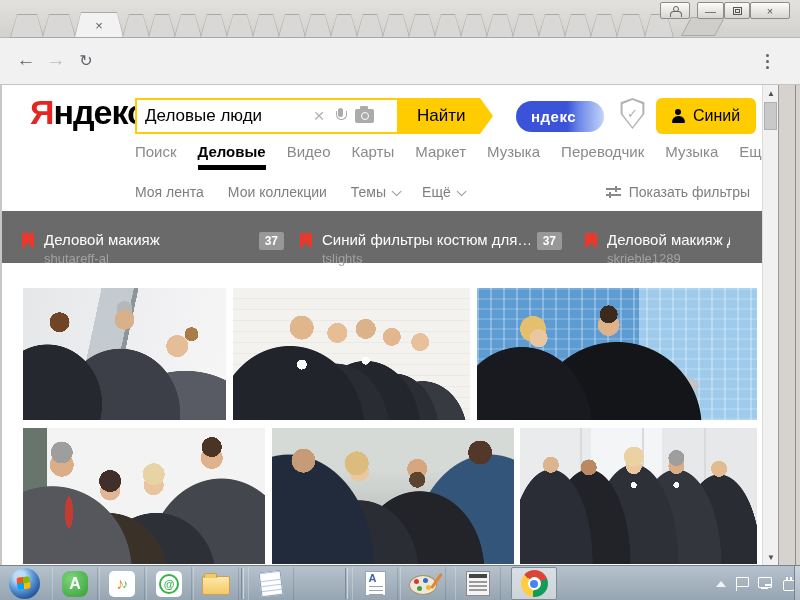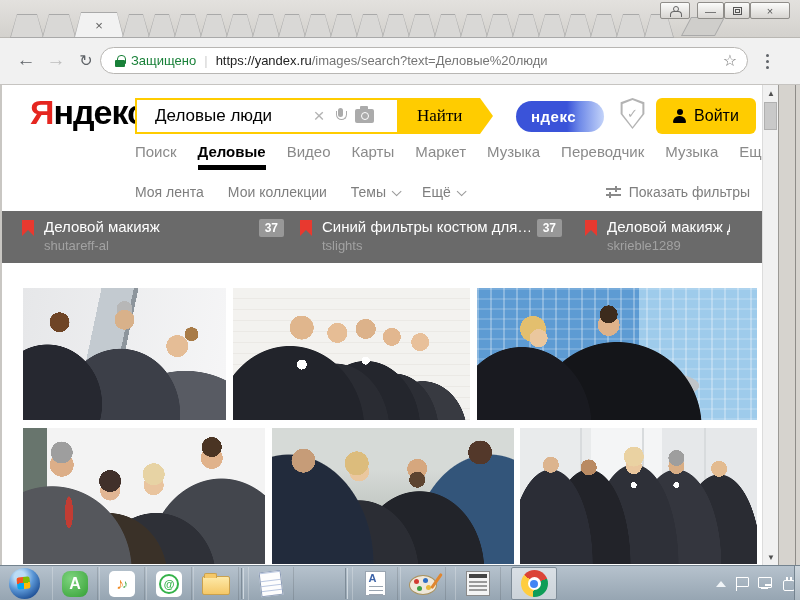--- a/index.html
+++ b/index.html
@@ -83,32 +83,32 @@
   #scrollbar { position:absolute; left:762px; top:85px; width:16px; height:480px; background:#f1f1f1; border-left:1px solid #dcdcdc; }
   .sb-btn { position:absolute; left:0; width:16px; height:16px; display:flex; align-items:center; justify-content:center;
     font-size:8px; color:#505050; background:#f1f1f1; }
   #sb-up { top:0; } #sb-down { bottom:0; }
   #sb-thumb { position:absolute; left:1px; top:17px; width:13px; height:28px; background:#c9c9c9; border:1px solid #b0b0b0; }
 
   
   #ya-logo { position:absolute; left:28px; top:8px; font-size:34px; font-weight:bold; letter-spacing:-1px; color:#000; }
   #ya-logo .red { color:#e52620; }
   #ya-search { position:absolute; left:133px; top:13px; width:264px; height:36px; background:#fff; border:2px solid #ffcc00; display:flex; align-items:center; }
-  #ya-search input { border:none; outline:none; width:170px; font-size:17px; padding-left:18px; font-family:"Liberation Sans",sans-serif; color:#000; background:transparent; }
+  #ya-search input { border:none; outline:none; width:170px; font-size:17px; padding-left:8px; font-family:"Liberation Sans",sans-serif; color:#000; background:transparent; }
   .sx { flex:0 0 auto; display:flex; align-items:center; justify-content:center; }
   #sx-clear { width:24px; font-size:19px; color:#b3b3b3; }
   .mic { position:relative; width:20px; height:16px; }
   .mic::before { content:""; position:absolute; left:7px; top:0; width:5px; height:9px; background:#ababab; border-radius:3px; }
   .mic::after { content:""; position:absolute; left:4.5px; top:3px; width:9px; height:8px; border:1.5px solid #ababab; border-top:none; border-radius:0 0 6px 6px; }
   .cam { position:relative; width:19px; height:14px; background:#ababab; border-radius:2px; margin:0 8px 0 4px; }
   .cam::before { content:""; position:absolute; left:5px; top:-3px; width:8px; height:3px; background:#ababab; border-radius:1px 1px 0 0; }
   .cam::after { content:""; position:absolute; left:5.5px; top:3px; width:6px; height:6px; border:1.6px solid #fff; border-radius:50%; }
   #ya-find { position:absolute; left:397px; top:13px; width:94px; height:36px; background:#ffcc00;
     clip-path:polygon(0 0, calc(100% - 13px) 0, 100% 50%, calc(100% - 13px) 100%, 0 100%);
-    display:flex; align-items:center; justify-content:flex-start; padding-left:18px; font-size:17px; color:#000;font-family:Liberation Serif, serif; }
+    display:flex; align-items:center; justify-content:flex-start; padding-left:18px; font-size:17px; color:#000; }
   #ya-plus { position:absolute; left:514px; top:16px; width:88px; height:31px; border-radius:16px;
     background:linear-gradient(90deg, #3a53d9 0 58%, #6e89e8 72%, #c3d3f9 100%);
     display:flex; align-items:center; padding-left:15px; color:#fff; font-size:15px; font-weight:bold; letter-spacing:.5px; }
   #ya-shield { position:absolute; left:617px; top:13px; width:27px; height:31px; }
   #ya-shield .sh-out { position:absolute; inset:0; background:#b3b3b3;
     clip-path:polygon(50% 0, 94% 14%, 94% 52%, 50% 100%, 6% 52%, 6% 14%); }
   #ya-shield .sh-in { position:absolute; inset:2px; background:#fff;
     clip-path:polygon(50% 0, 93% 15%, 93% 52%, 50% 100%, 7% 52%, 7% 15%);
     display:flex; align-items:center; justify-content:center; color:#b3b3b3; font-size:13px; }
   #ya-login { position:absolute; left:654px; top:13px; width:100px; height:36px; background:#ffcc00; border-radius:6px;
@@ -125,21 +125,21 @@
   .chev { display:inline-block; width:7px; height:7px; border-right:1.5px solid #9a9a9a; border-bottom:1.5px solid #9a9a9a; transform:rotate(45deg) translateY(-3px); margin-left:5px; }
   #ya-filters { position:absolute; right:12px; top:99px; display:flex; align-items:center; gap:8px; font-size:14px; color:#7e7e7e; }
   .tune { position:relative; width:15px; height:12px; }
   .tune::before { content:""; position:absolute; left:0; top:2px; width:15px; height:2px; background:#8a8a8a;
     box-shadow:0 6px 0 #8a8a8a; }
   .tune::after { content:""; position:absolute; left:9px; top:0; width:2px; height:6px; background:#8a8a8a;
     box-shadow:-6px 6px 0 #8a8a8a; }
 
   
   #strip { position:absolute; left:0; top:126px; width:760px; height:52px; background:#6a6a6a; }
-  .col-card { position:absolute; top:7px; height:40px; overflow:hidden; cursor:pointer; }
+  .col-card { position:absolute; top:20px; height:40px; overflow:hidden; cursor:pointer; }
   .col-bookmark { position:absolute; left:0; top:2px; width:12px; height:16px; background:#e8392f;
     clip-path:polygon(0 0,100% 0,100% 100%,50% 62%,0 100%); }
   .col-title { position:absolute; left:22px; top:0; right:32px; color:#fff; font-size:15px; white-space:nowrap; overflow:hidden; }
   .col-author { position:absolute; left:22px; top:20px; color:#a2a2a2; font-size:13px; white-space:nowrap; }
   .col-badge { position:absolute; right:0; top:1px; background:#989898; color:#fff; font-size:12px; font-weight:bold;
     padding:2px 6px; border-radius:2px; }
 
   
   .photo { position:absolute; overflow:hidden; cursor:pointer; }
 
@@ -455,28 +455,20 @@
       </div>
     <div class="winctl" id="wc-close">
         <span>×</span>
       </div>
   </div>
 
   <div id="toolbar">
     <div class="navbtn" id="btn-back">←</div>
     <div class="navbtn disabled" id="btn-fwd">→</div>
     <div class="navbtn" id="btn-reload">↻</div>
-    <div id="omnibox">
-      <span class="lock"></span>
-      <span id="sec-label">Защищено</span>
-      <span class="url-sep">|</span>
-      <span id="url-host">https://yandex.ru</span>
-        <span id="url-path">/images/search?text=Деловые%20люди</span>
-      <span id="omni-star">☆</span>
-    </div>
     <div id="btn-menu">
         <i></i>
         <i></i>
         <i></i>
       </div>
   </div>
 
   <div id="page">
     <div id="ya-logo"><span class="red">Я</span><span>ндекс</span></div>
 
@@ -488,21 +480,21 @@
     </div>
 
     <div id="ya-find">Найти</div>
     <div id="ya-plus">ндекс</div>
     <div id="ya-shield">
       <span class="sh-out"></span>
       <span class="sh-in">✓</span>
     </div>
     <div id="ya-login">
       <span class="login-person"></span>
-      <span>Войти</span>
+      <span>Синий</span>
     </div>
 
     <div id="ya-nav">
         <div class="nav-item">Поиск</div>
         <div class="nav-item active">Деловые</div>
         <div class="nav-item">Видео</div>
         <div class="nav-item">Карты</div>
         <div class="nav-item">Маркет</div>
         <div class="nav-item">Музыка</div>
         <div class="nav-item">Переводчик</div>

